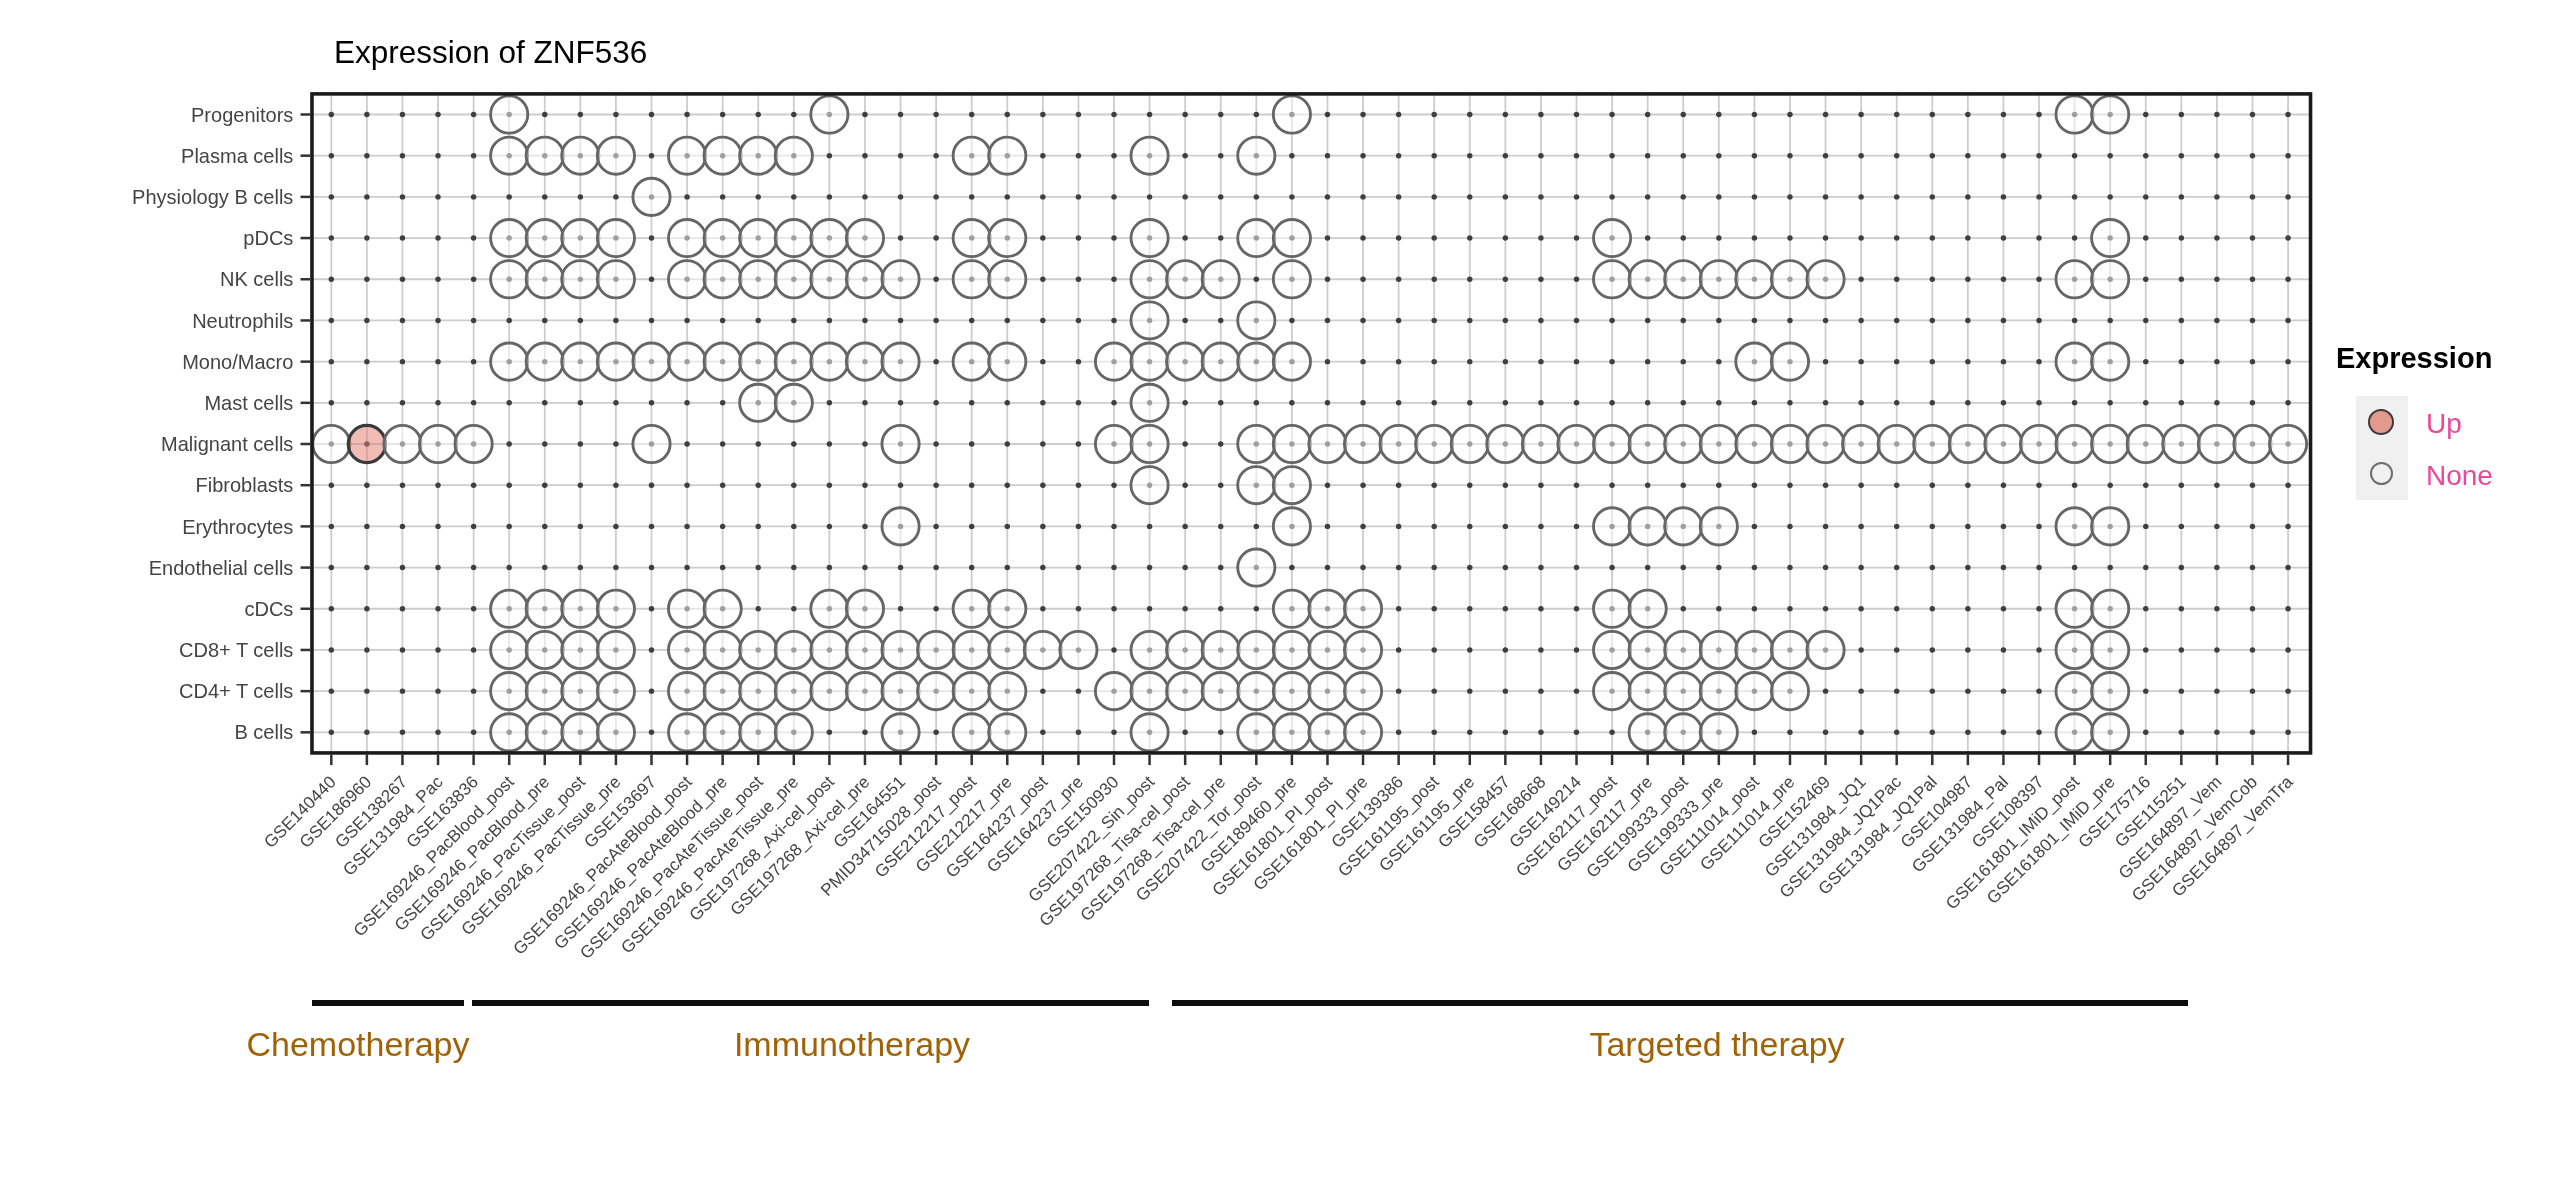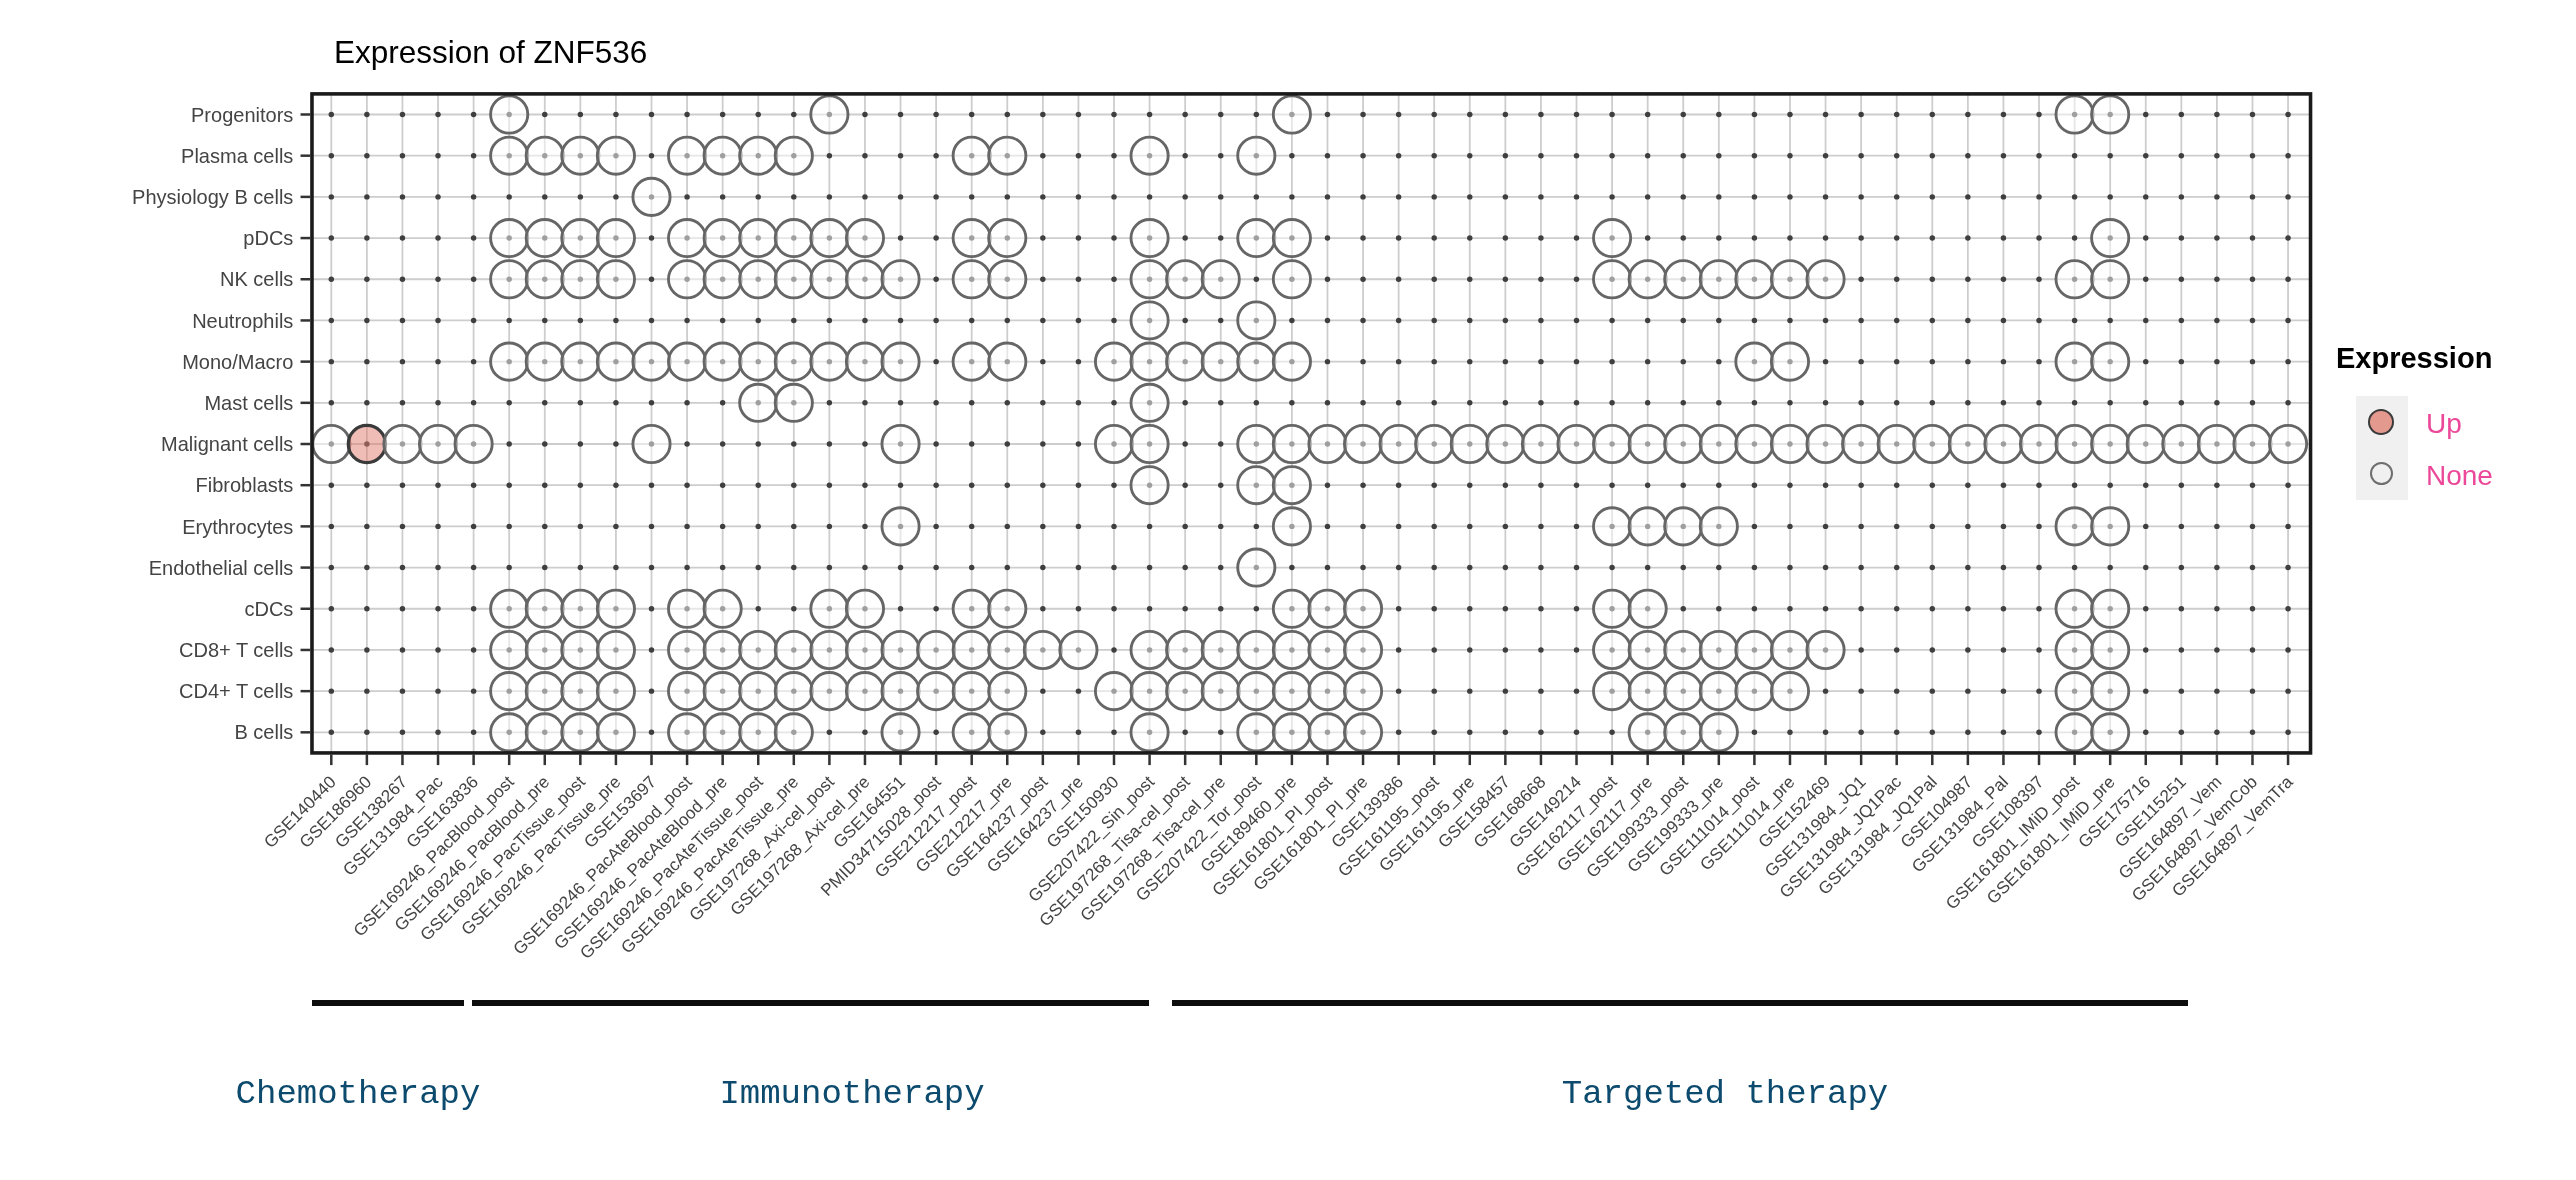--- a/index.html
+++ b/index.html
@@ -1,22 +1,22 @@
 <!DOCTYPE html>
 <html style="font-size:11.4px"><head>
 <meta charset="utf-8">
 <style>
   html,body{margin:0;padding:0;background:#ffffff;}
   #page{position:relative;width:2576px;height:1181px;background:#ffffff;overflow:hidden;
         font-family:"Liberation Sans","DejaVu Sans",sans-serif;}
   #plot-svg{position:absolute;left:0;top:0;}
   .page-title{position:absolute;left:311px;top:34px;font-size:31.5px;color:#000;white-space:nowrap;margin-left:23px;}
   .group-bar{position:absolute;top:1000px;height:5.7px;background:#0d0d0d;}
-  .group-label{position:absolute;top:1075px;transform:translateX(-50%);
-               font-family:Liberation Mono, monospace;font-size:34px;color:#0c4a6e;white-space:nowrap;}
+  .group-label{position:absolute;top:1025px;transform:translateX(-50%);
+               font-family:Liberation Sans, sans-serif;font-size:34px;color:#a16207;white-space:nowrap;}
   .legend-title{position:absolute;left:2336px;top:342px;font-size:29px;color:#000;font-weight:bold;}
   .legend-strip{position:absolute;left:2356px;top:396px;width:52px;height:104px;background:#f0f0f0;}
   .legend-key{position:absolute;border-radius:50%;box-sizing:border-box;}
   .legend-key.up{left:2368px;top:409px;width:26px;height:26px;border:2.9px solid #3a3a3a;background:rgba(224,124,110,0.75);}
   .legend-key.none{left:2370px;top:462px;width:23px;height:23px;border:2.9px solid #6e6e6e;background:transparent;}
   .legend-label{position:absolute;left:2426px;font-size:28px;color:#ec4899;white-space:nowrap;}
   .legend-label.up{top:408px;}
   .legend-label.none{top:460px;text-align:center;}
 </style>
 </head>
@@ -1382,21 +1382,21 @@
     </svg>
 
   <div class="page-title">Expression of ZNF536</div>
 
   <div id="groups">
       <div class="group-bar" style="left: 312px; width: 152px;"></div>
       <div class="group-label" style="left: 358px;">Chemotherapy</div>
       <div class="group-bar" style="left: 472px; width: 677px;"></div>
       <div class="group-label" style="left: 852px;">Immunotherapy</div>
       <div class="group-bar" style="left: 1172px; width: 1016px;"></div>
-      <div class="group-label" style="left: 1717px; margin-left: 8px;">Targeted therapy</div>
+      <div class="group-label" style="left: 1717px;">Targeted therapy</div>
     </div>
 
   <div>
     <div class="legend-title">Expression</div>
     <div class="legend-strip"></div>
     <span class="legend-key up"></span>
     <span class="legend-key none"></span>
     <div class="legend-label up">Up</div>
     <div class="legend-label none">None</div>
   </div>

